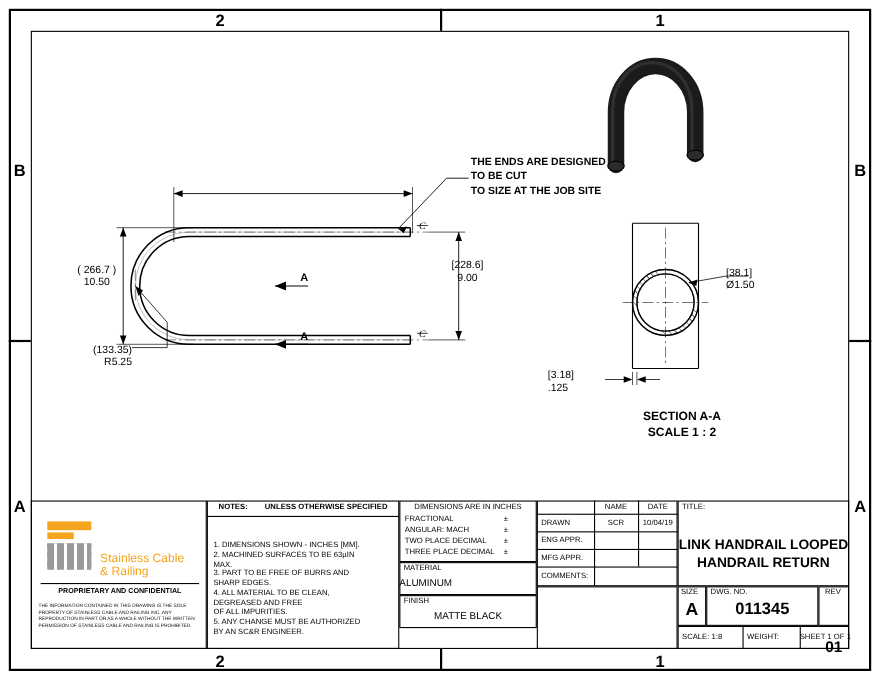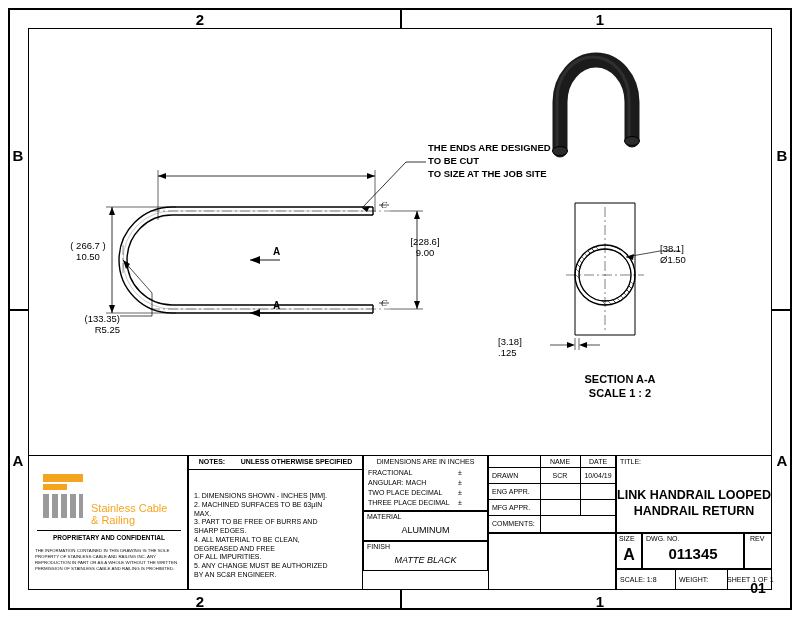--- a/index.html
+++ b/index.html
@@ -231,25 +231,25 @@
     <div class="tbtxt" style="left:430px;top:14px;">±</div>
     <div class="tbtxt" style="left:340px;top:24px;">ANGULAR: MACH</div>
     <div class="tbtxt" style="left:430px;top:24px;">±</div>
     <div class="tbtxt" style="left:340px;top:34px;">TWO PLACE DECIMAL</div>
     <div class="tbtxt" style="left:430px;top:34px;">±</div>
     <div class="tbtxt" style="left:340px;top:44px;">THREE PLACE DECIMAL</div>
     <div class="tbtxt" style="left:430px;top:44px;">±</div>
 
     <div class="cell" style="left:335px;top:56px;width:125px;height:30px;"></div>
     <div class="tbtxt" style="left:339px;top:58px;">MATERIAL</div>
-    <div class="tbtxt" style="left:335px;top:70px;width:125px;text-align:center;font-size:9px;">ALUMINUM</div>
+    <div class="tbtxt" style="left:335px;top:70px;width:125px;font-size:9px;">ALUMINUM</div>
 
     <div class="cell" style="left:335px;top:86px;width:125px;height:30px;"></div>
     <div class="tbtxt" style="left:339px;top:88px;">FINISH</div>
-    <div class="tbtxt" style="left:335px;top:100px;width:125px;text-align:center;font-size:9px;font-style:italic;">MATTE BLACK</div>
+    <div class="tbtxt" style="left:335px;top:100px;width:125px;text-align:center;font-size:9px;">MATTE BLACK</div>
 
     <div class="cell" style="left:460px;top:0px;width:128px;height:78px;"></div>
     <div class="ln" style="left:460px;top:12px;width:128px;height:1px;"></div>
     <div class="ln" style="left:460px;top:28px;width:128px;height:1px;"></div>
     <div class="ln" style="left:460px;top:44px;width:128px;height:1px;"></div>
     <div class="ln" style="left:460px;top:60px;width:128px;height:1px;"></div>
     <div class="ln" style="left:512px;top:0px;width:1px;height:78px;"></div>
     <div class="ln" style="left:552px;top:0px;width:1px;height:60px;"></div>
     <div class="tbtxt" style="left:512px;top:3px;width:40px;text-align:center;">NAME</div>
     <div class="tbtxt" style="left:552px;top:3px;width:36px;text-align:center;">DATE</div>

